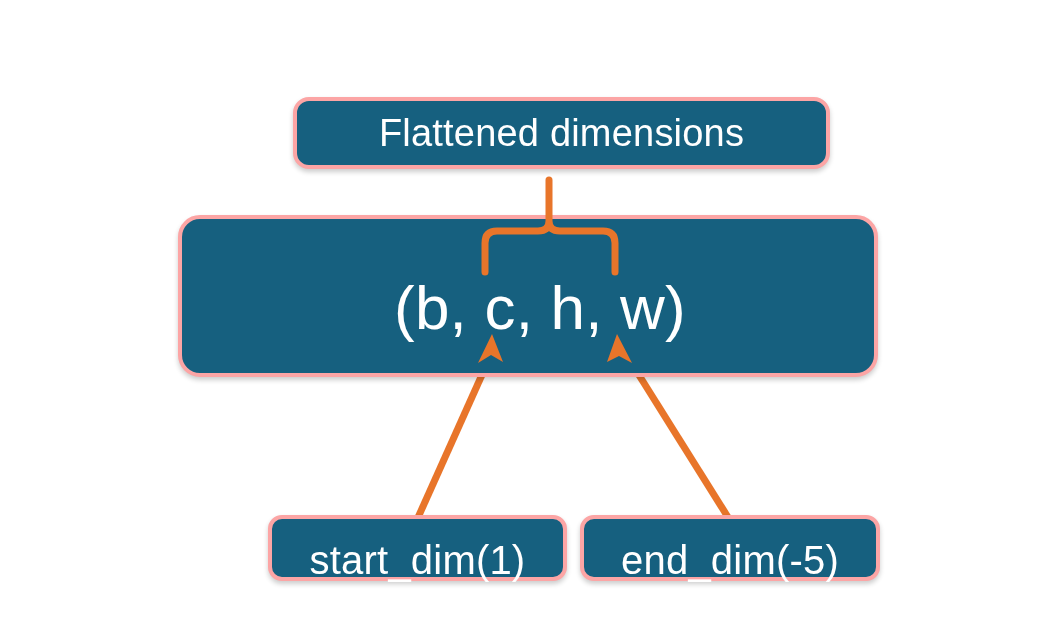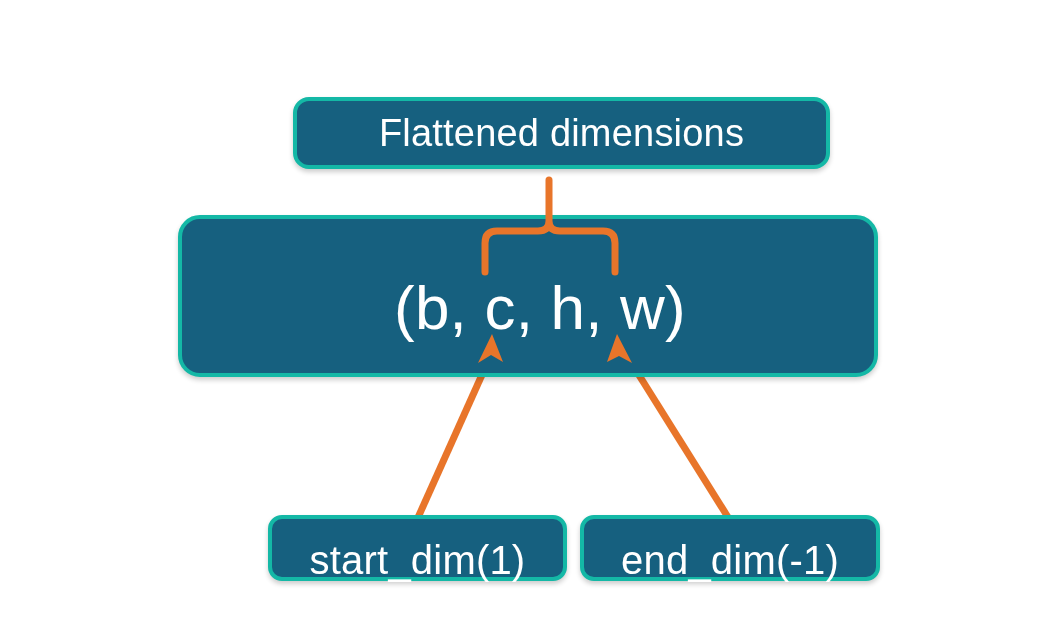--- a/index.html
+++ b/index.html
@@ -14,21 +14,21 @@
     position: relative;
     width: 1038px;
     height: 632px;
     background: #ffffff;
     overflow: hidden;
   }
   .node {
     position: absolute;
     box-sizing: border-box;
     background: #16607f;
-    border: 4px solid #14b8a6;
+    border: 4px solid #fca5a5;
     border-radius: 14px;
     display: flex;
     align-items: center;
     justify-content: center;
     color: #ffffff;
     letter-spacing: 0.2px;
     box-shadow: 0 3px 5px rgba(0,0,0,0.20);
     z-index: 2;
   }
   .node-label {
@@ -115,21 +115,21 @@
 
   <div class="node" id="node-shape">
     <span class="node-label">(b, c, h, w)</span>
   </div>
 
   <div class="node" id="node-start-dim">
     <span class="node-label">start_dim(1)</span>
   </div>
 
   <div class="node" id="node-end-dim">
-    <span class="node-label">end_dim(-1)</span>
+    <span class="node-label">end_dim(-5)</span>
   </div>
 
   <svg id="connectors" viewBox="0 0 1038 632" width="1038" height="632" aria-hidden="true">
 
     <path d="M 485 272
              L 485 243
              Q 485 231 497 231
              L 538 231
              Q 549 231 549 221
              L 549 180

